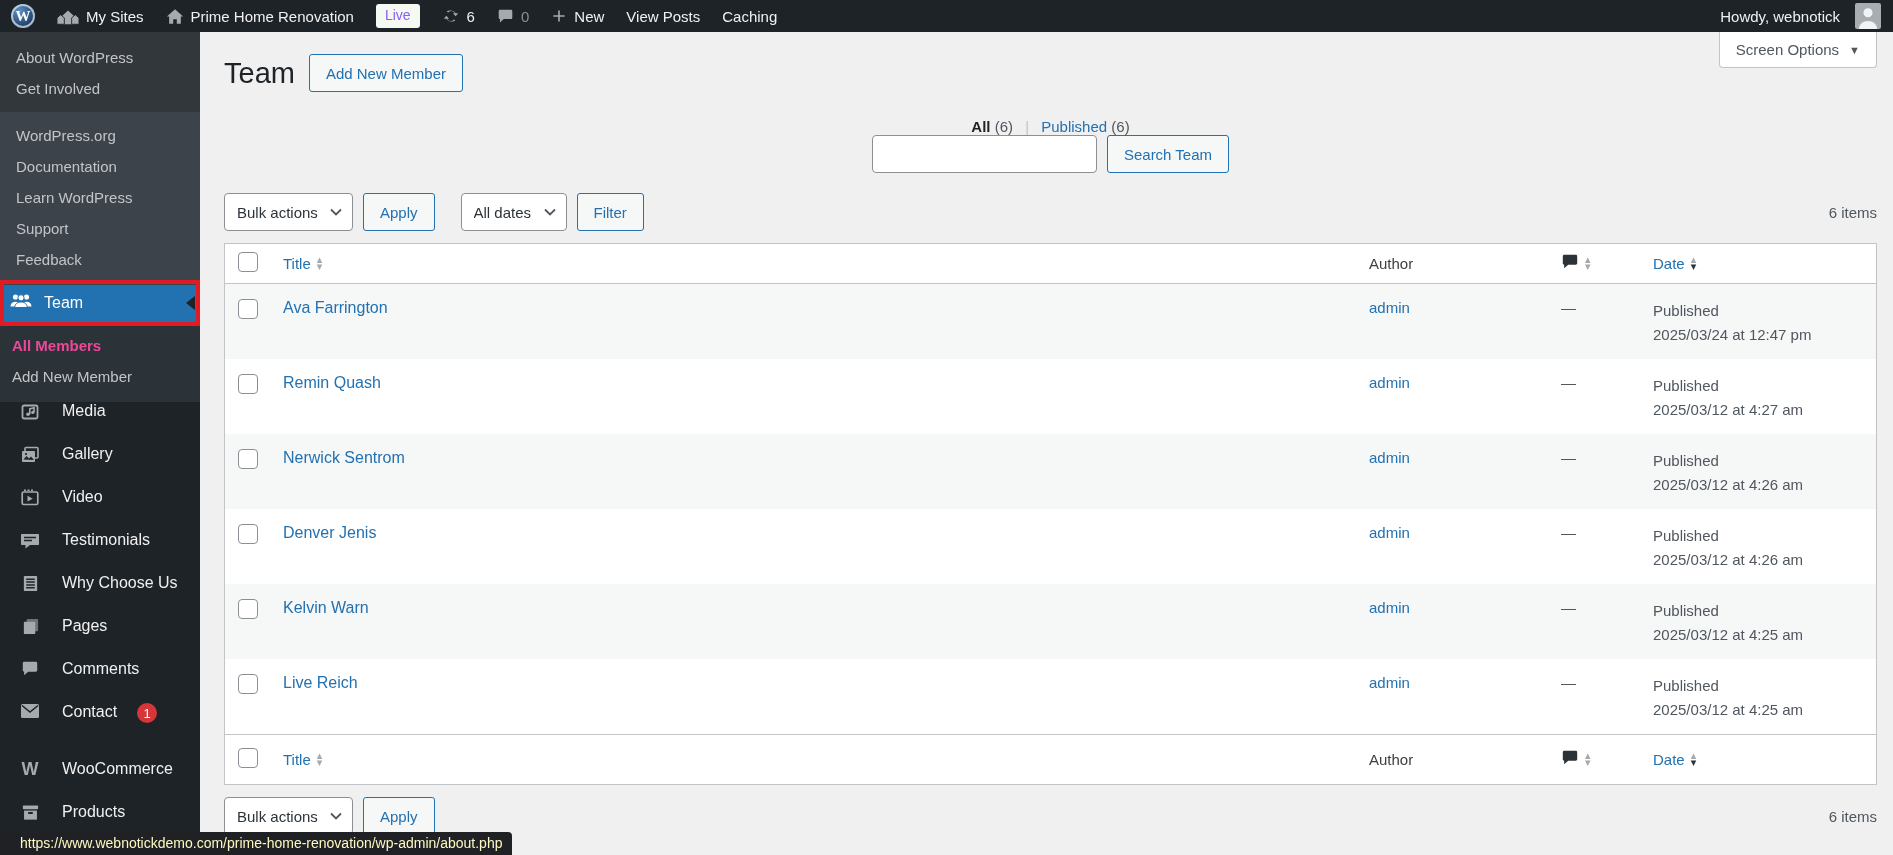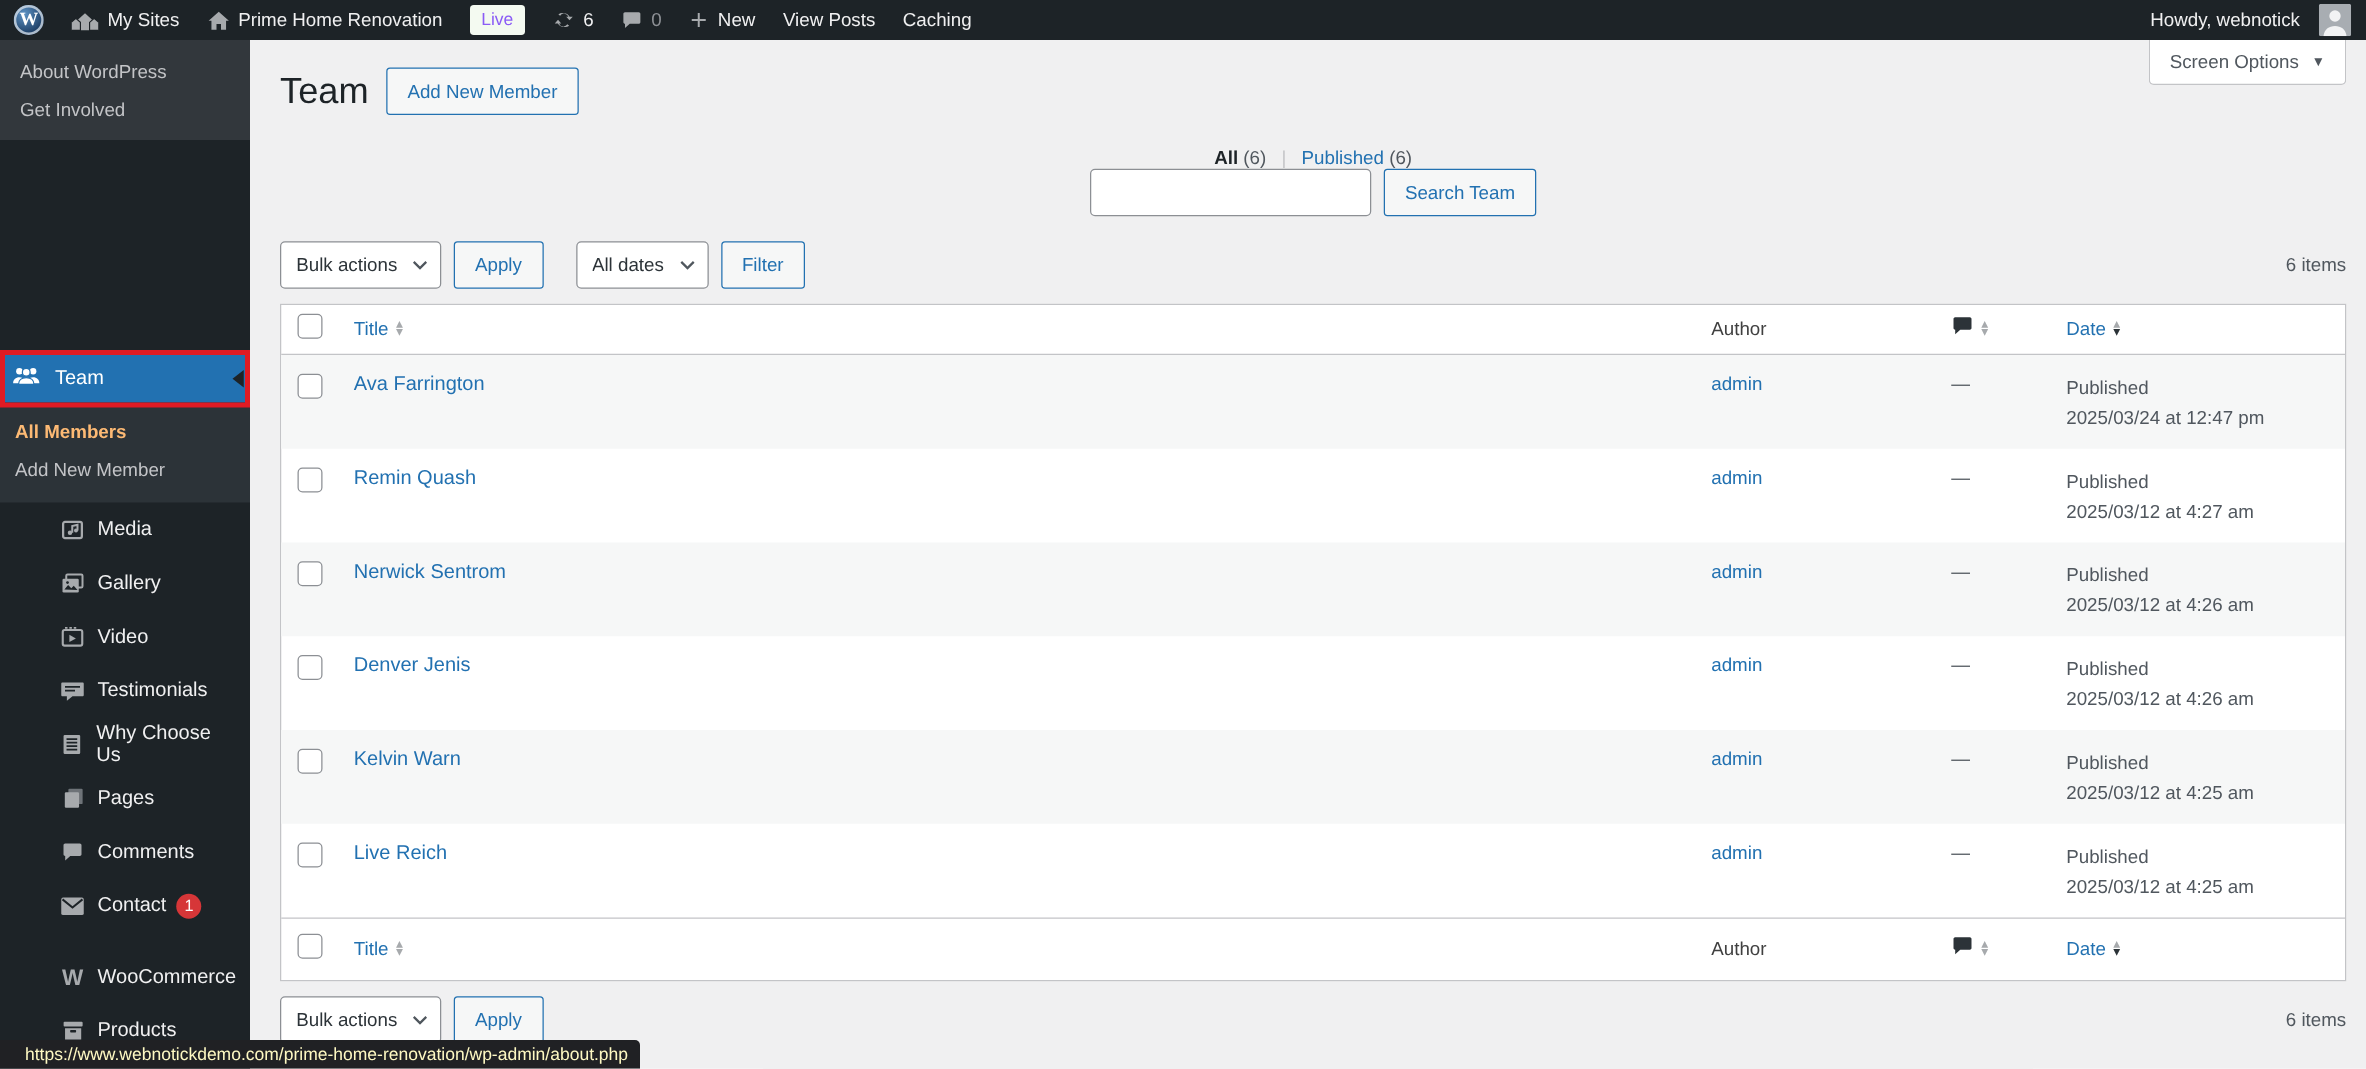--- a/index.html
+++ b/index.html
@@ -35,36 +35,36 @@
   .ab-count.muted { color:#8c8f94; }
   .avatar { width:26px; height:26px; border-radius:2px; overflow:hidden; margin-left:8px; }
 
   
   #sidebar {
     position:absolute; top:32px; left:0; width:200px; bottom:0;
     background:#1d2327; color:#f0f0f1; z-index:10; font-size:16px;
   }
   .side-spacer { height:252px; }
   .menu-item {
-    display:flex; align-items:center; height:43px; padding:0 10px;
-    color:#f0f0f1; cursor:pointer;margin-left:28px;
+    display:flex; align-items:flex-start; gap:12px; height:43px; padding:0 10px;
+    color:#f0f0f1; cursor:pointer;
   }
   .menu-item .micon { width:40px; display:flex; justify-content:center; }
   .menu-item.gap-top { margin-top:14px; }
   #team-item {
     position:relative; height:38px; background:#2271b1; color:#fff;
     display:flex; align-items:center; gap:12px; padding:0 10px; font-weight:400;
   }
   #team-item::after {
     content:""; position:absolute; right:5px; top:50%; transform:translateY(-50%);
     border:7px solid transparent; border-right:9px solid #1d2327; border-left:0;
   }
   .submenu { background:#2c3338; padding:8px 0 10px; }
   .submenu a { display:block; padding:7px 12px; font-size:15px; color:#c3c4c7; }
-  .submenu a.current { color:#fdba74; font-weight:700; }
+  .submenu a.current { color:#ec4899; font-weight:700; }
   .notif-badge {
     display:inline-grid; place-items:center; min-width:20px; height:20px;
     background:#d63638; color:#fff; border-radius:50%; font-size:13px; margin-left:8px;
     padding:0 4px;
   }
   .woo-w { font-weight:700; font-size:18px; color:#a7aaad; line-height:1; }
 
   
   #team-highlight {
     position:absolute; left:0; top:280px; width:200px; height:46px;
@@ -343,20 +343,27 @@
     </span>
     <span>Products</span>
   </div>
 </div>
 
 <div id="wp-logo-menu">
   <div class="sec-a">
     <a>About WordPress</a>
     <a>Get Involved</a>
   </div>
+  <div class="sec-b">
+    <a>WordPress.org</a>
+    <a>Documentation</a>
+    <a>Learn WordPress</a>
+    <a>Support</a>
+    <a>Feedback</a>
+  </div>
 </div>
 
 <div id="team-highlight"></div>
 
 <div id="main">
 
   <div id="screen-options">
     <span>Screen Options</span>
     <span class="chev-glyph">▼</span>
   </div>

